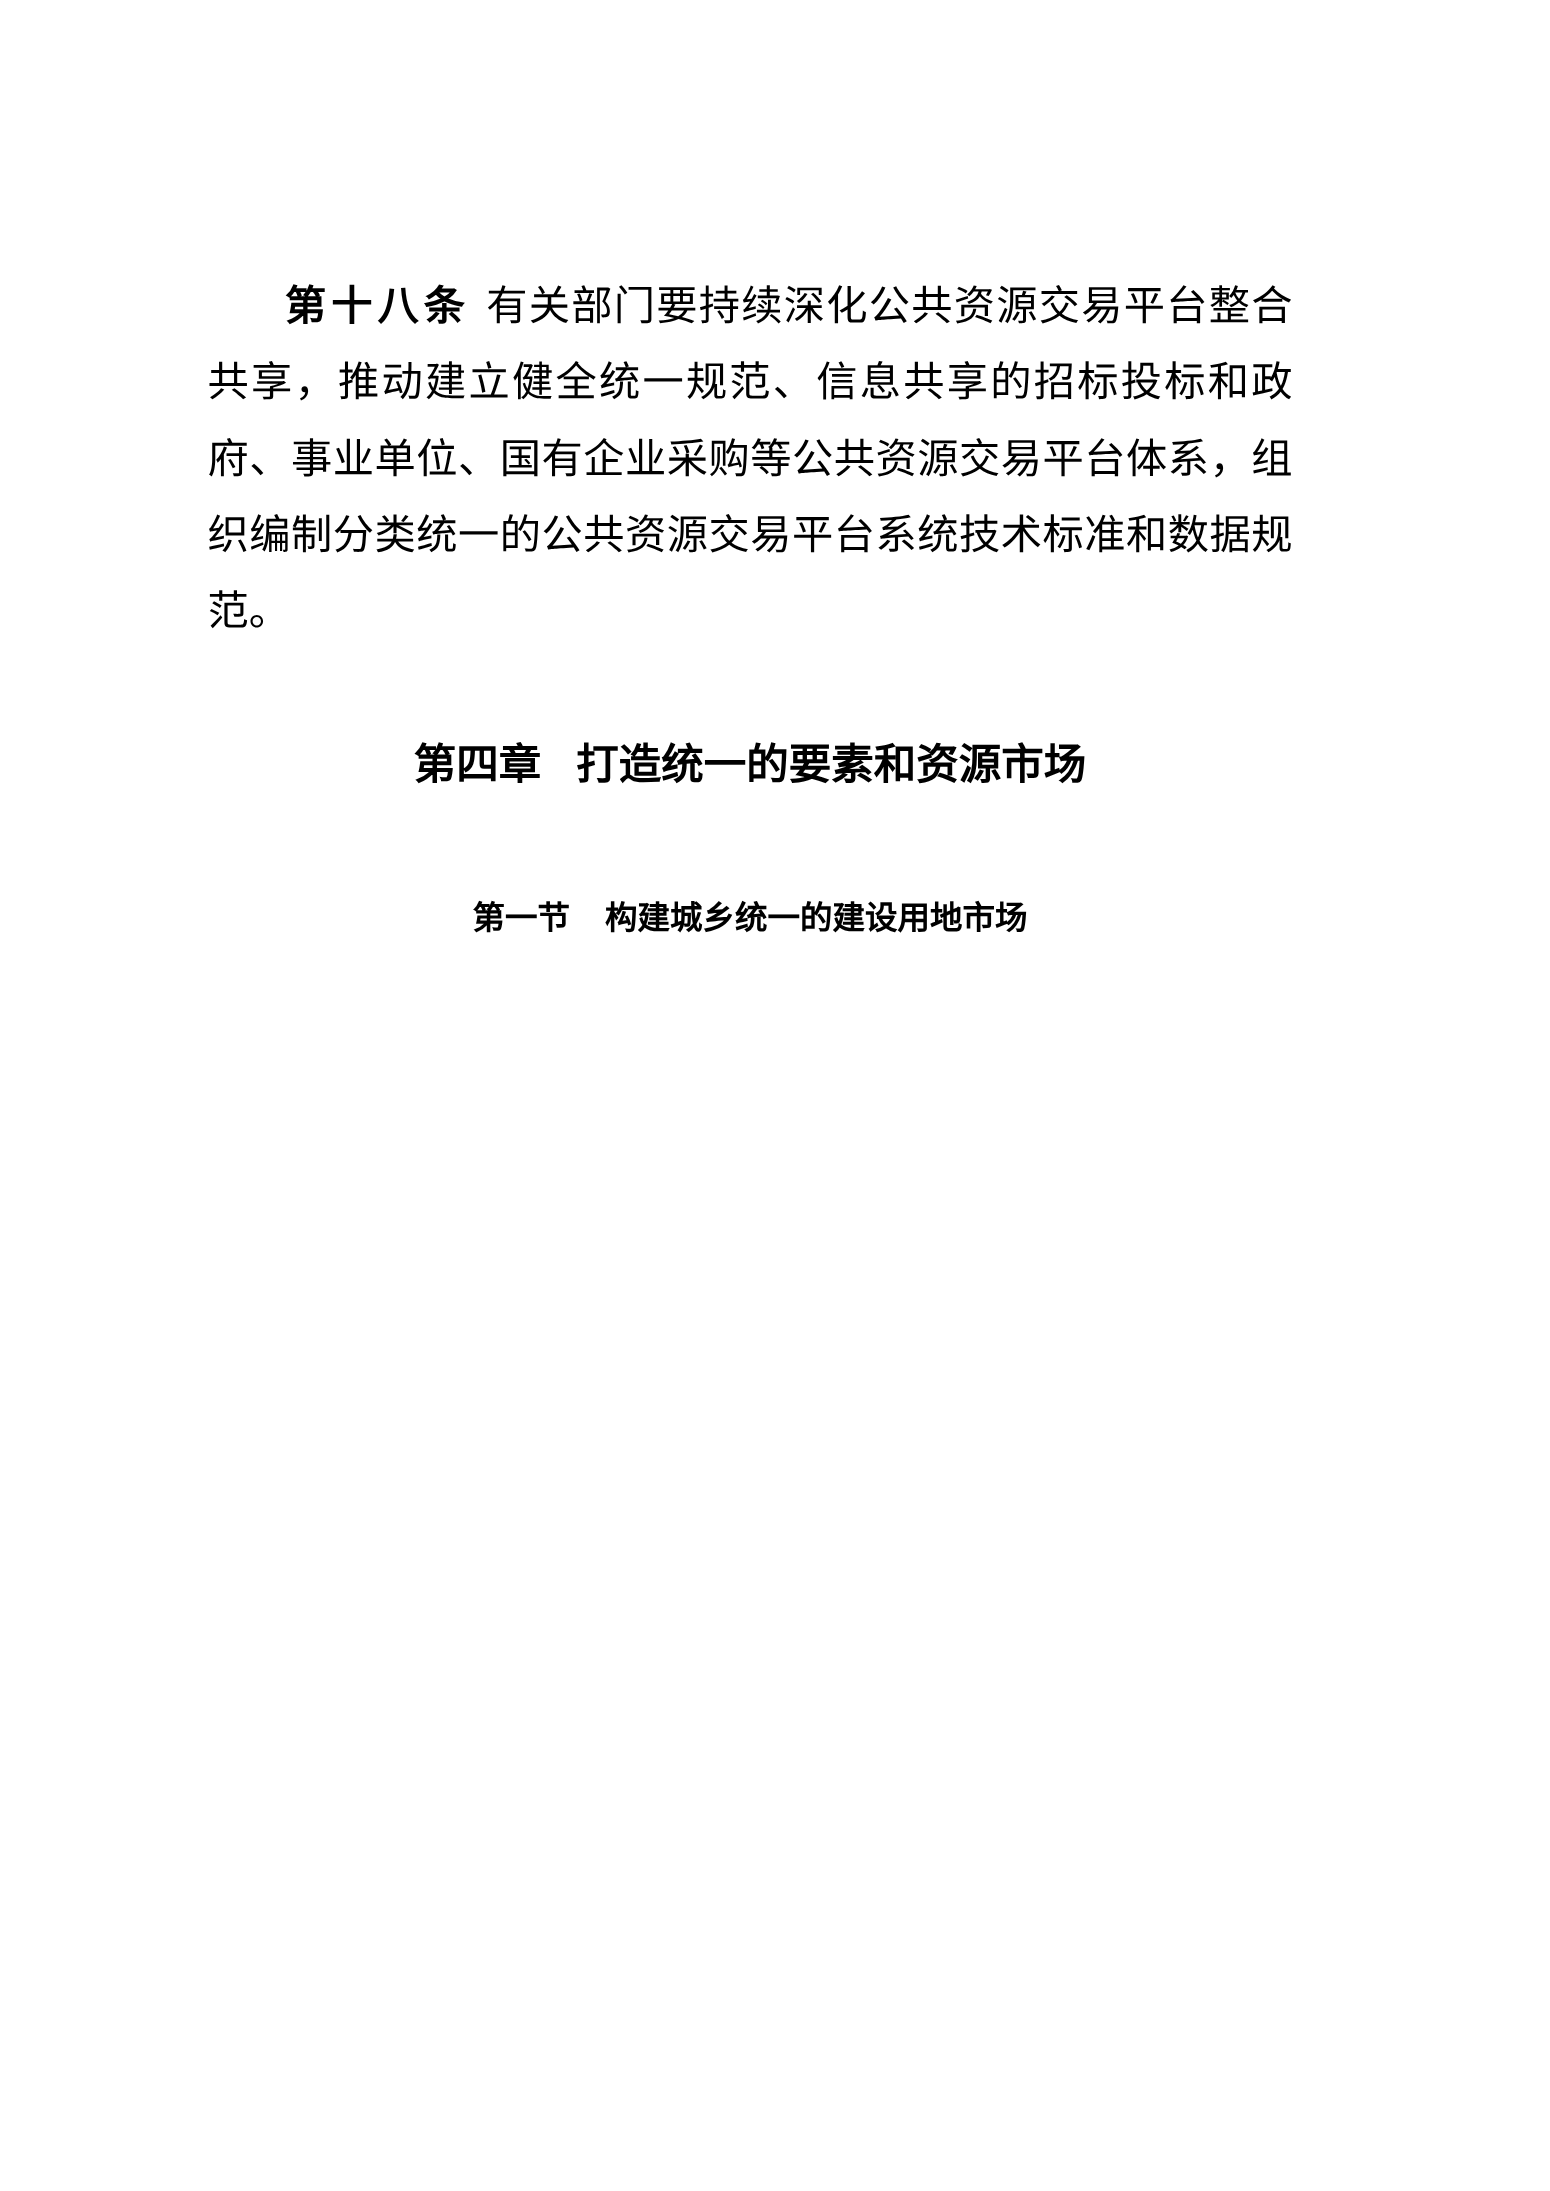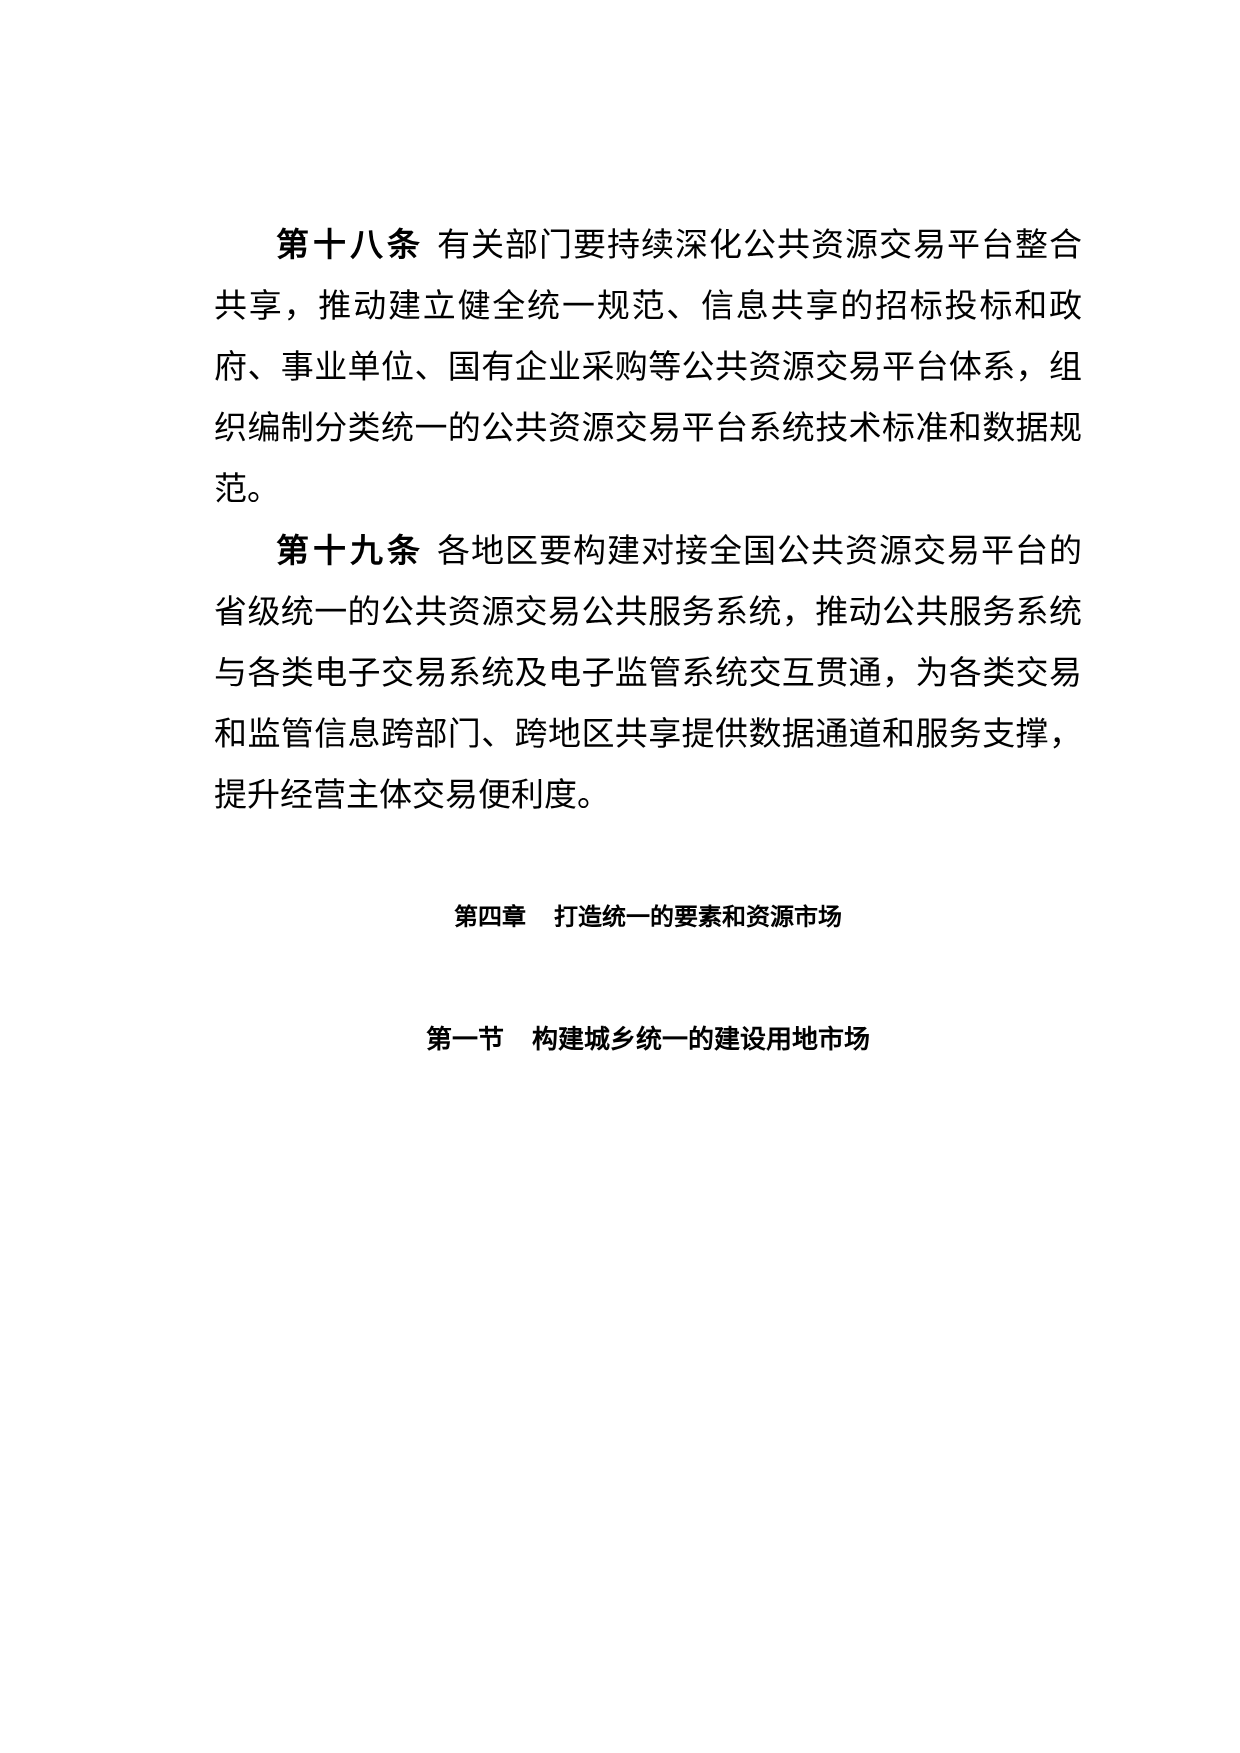--- a/index.html
+++ b/index.html
@@ -12,21 +12,20 @@
     height: 1753px;
     overflow: hidden;
     color: #000000;
     font-family: "Liberation Serif", serif;
   }
   .page {
     box-sizing: border-box;
     width: 1152px;
     height: 1753px;
     padding: 214px 118px 0 166px;
-    margin-left: 48px;
   }
   .doc {
     font-size: 33px;
     line-height: 61px;
     text-align: justify;
   }
   .para {
     margin: 0;
     text-indent: 62px;
   }
@@ -34,21 +33,21 @@
     font-family: "Liberation Sans", sans-serif;
     font-weight: bold;
     letter-spacing: 3px;
     margin-right: 13px;
   }
   .chapter-heading {
     margin: 61px 0;
     text-align: center;
     text-indent: 0;
     font-weight: bold;
-    font-size: 24px;
+    font-size: 34px;
     line-height: 61px;
     font-family: "Liberation Serif", serif;
   }
   .chapter-heading .h-num {
     margin-right: 28px;
   }
   .section-heading {
     margin: 61px 0;
     text-align: center;
     text-indent: 0;
@@ -62,21 +61,20 @@
   }
 </style>
 </head>
 <body>
 
 <div class="page">
   <div class="doc">
 
     <p class="para"><span class="lead">第十八条</span><span>有关部门要持续深化公共资源交易平台整合共享，推动建立健全统一规范、信息共享的招标投标和政府、事业单位、国有企业采购等公共资源交易平台体系，组织编制分类统一的公共资源交易平台系统技术标准和数据规范。</span></p>
 
-    <p class="para"><span class="lead">第十九条</span><span>各地区要构建对接全国公共资源交易平台的省级统一的公共资源交易公共服务系统，推动公共服务系统与各类电子交易系统及电子监管系统交互贯通，为各类交易和监管信息跨部门、跨地区共享提供数据通道和服务支撑，提升经营主体交易便利度。</span></p>
 
     <h1 class="chapter-heading"><span class="h-num">第四章</span><span>打造统一的要素和资源市场</span></h1>
 
     <h2 class="section-heading"><span class="h-num">第一节</span><span>构建城乡统一的建设用地市场</span></h2>
 
 
 
   </div>
 </div>
 

